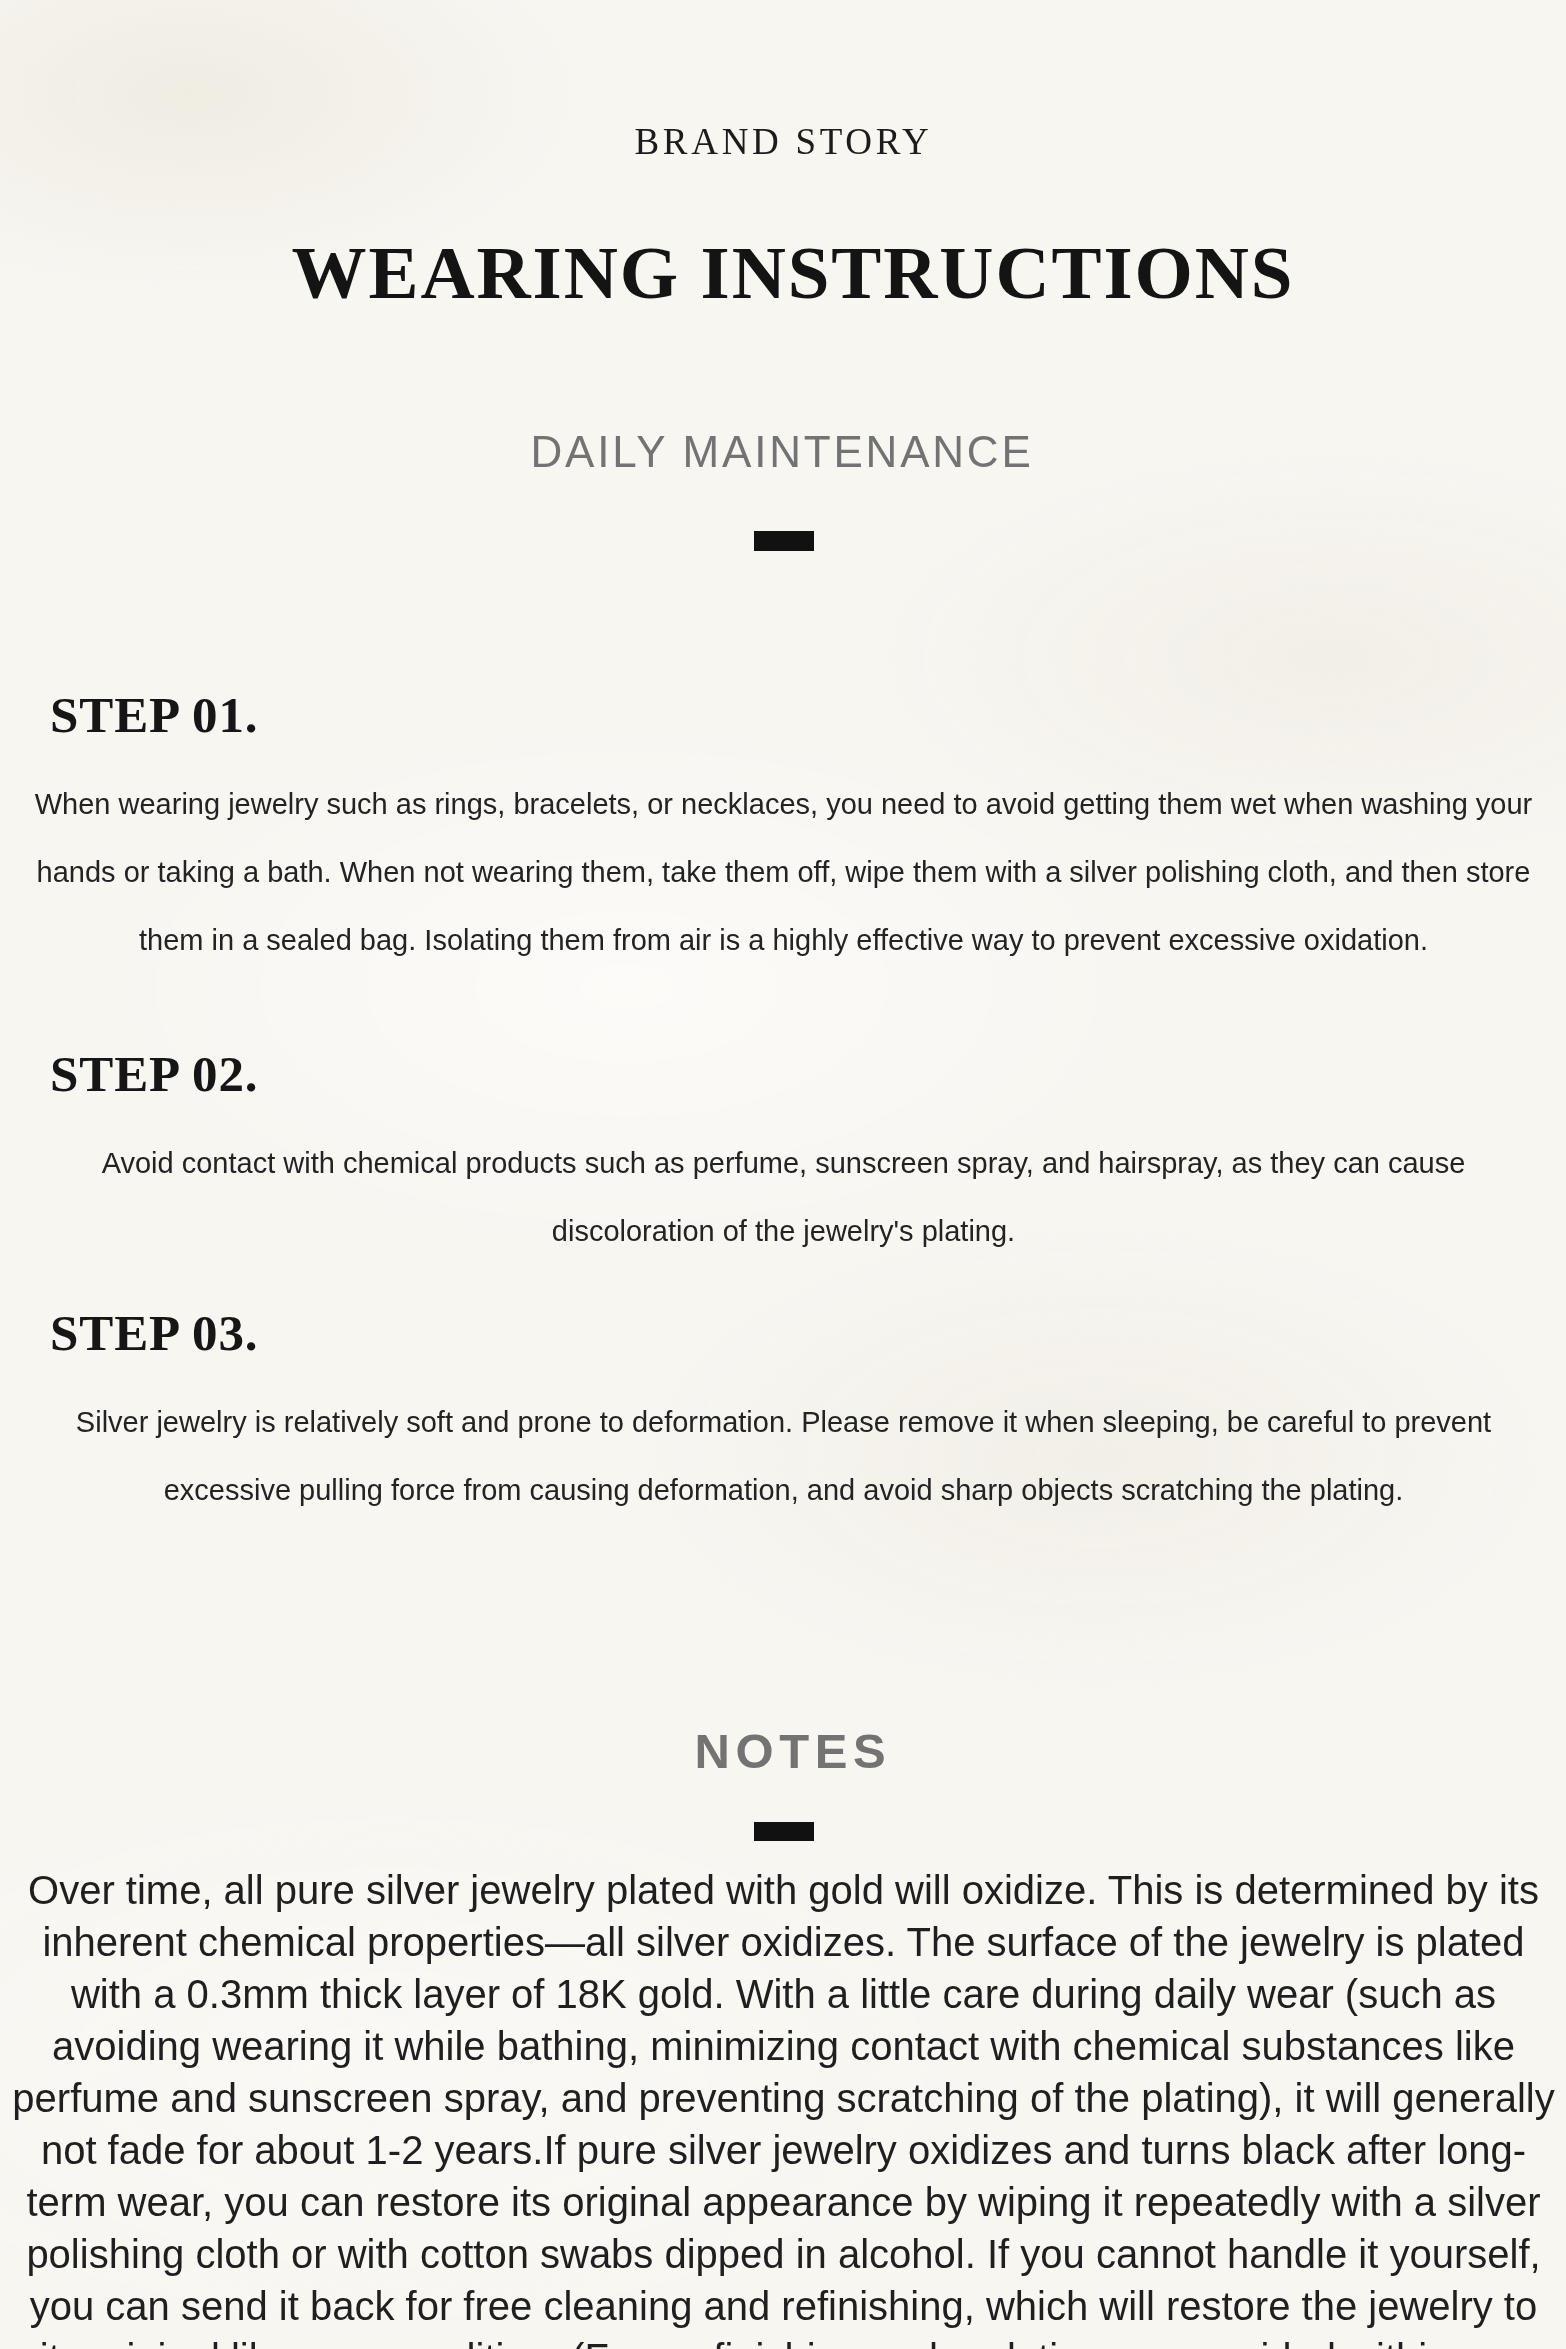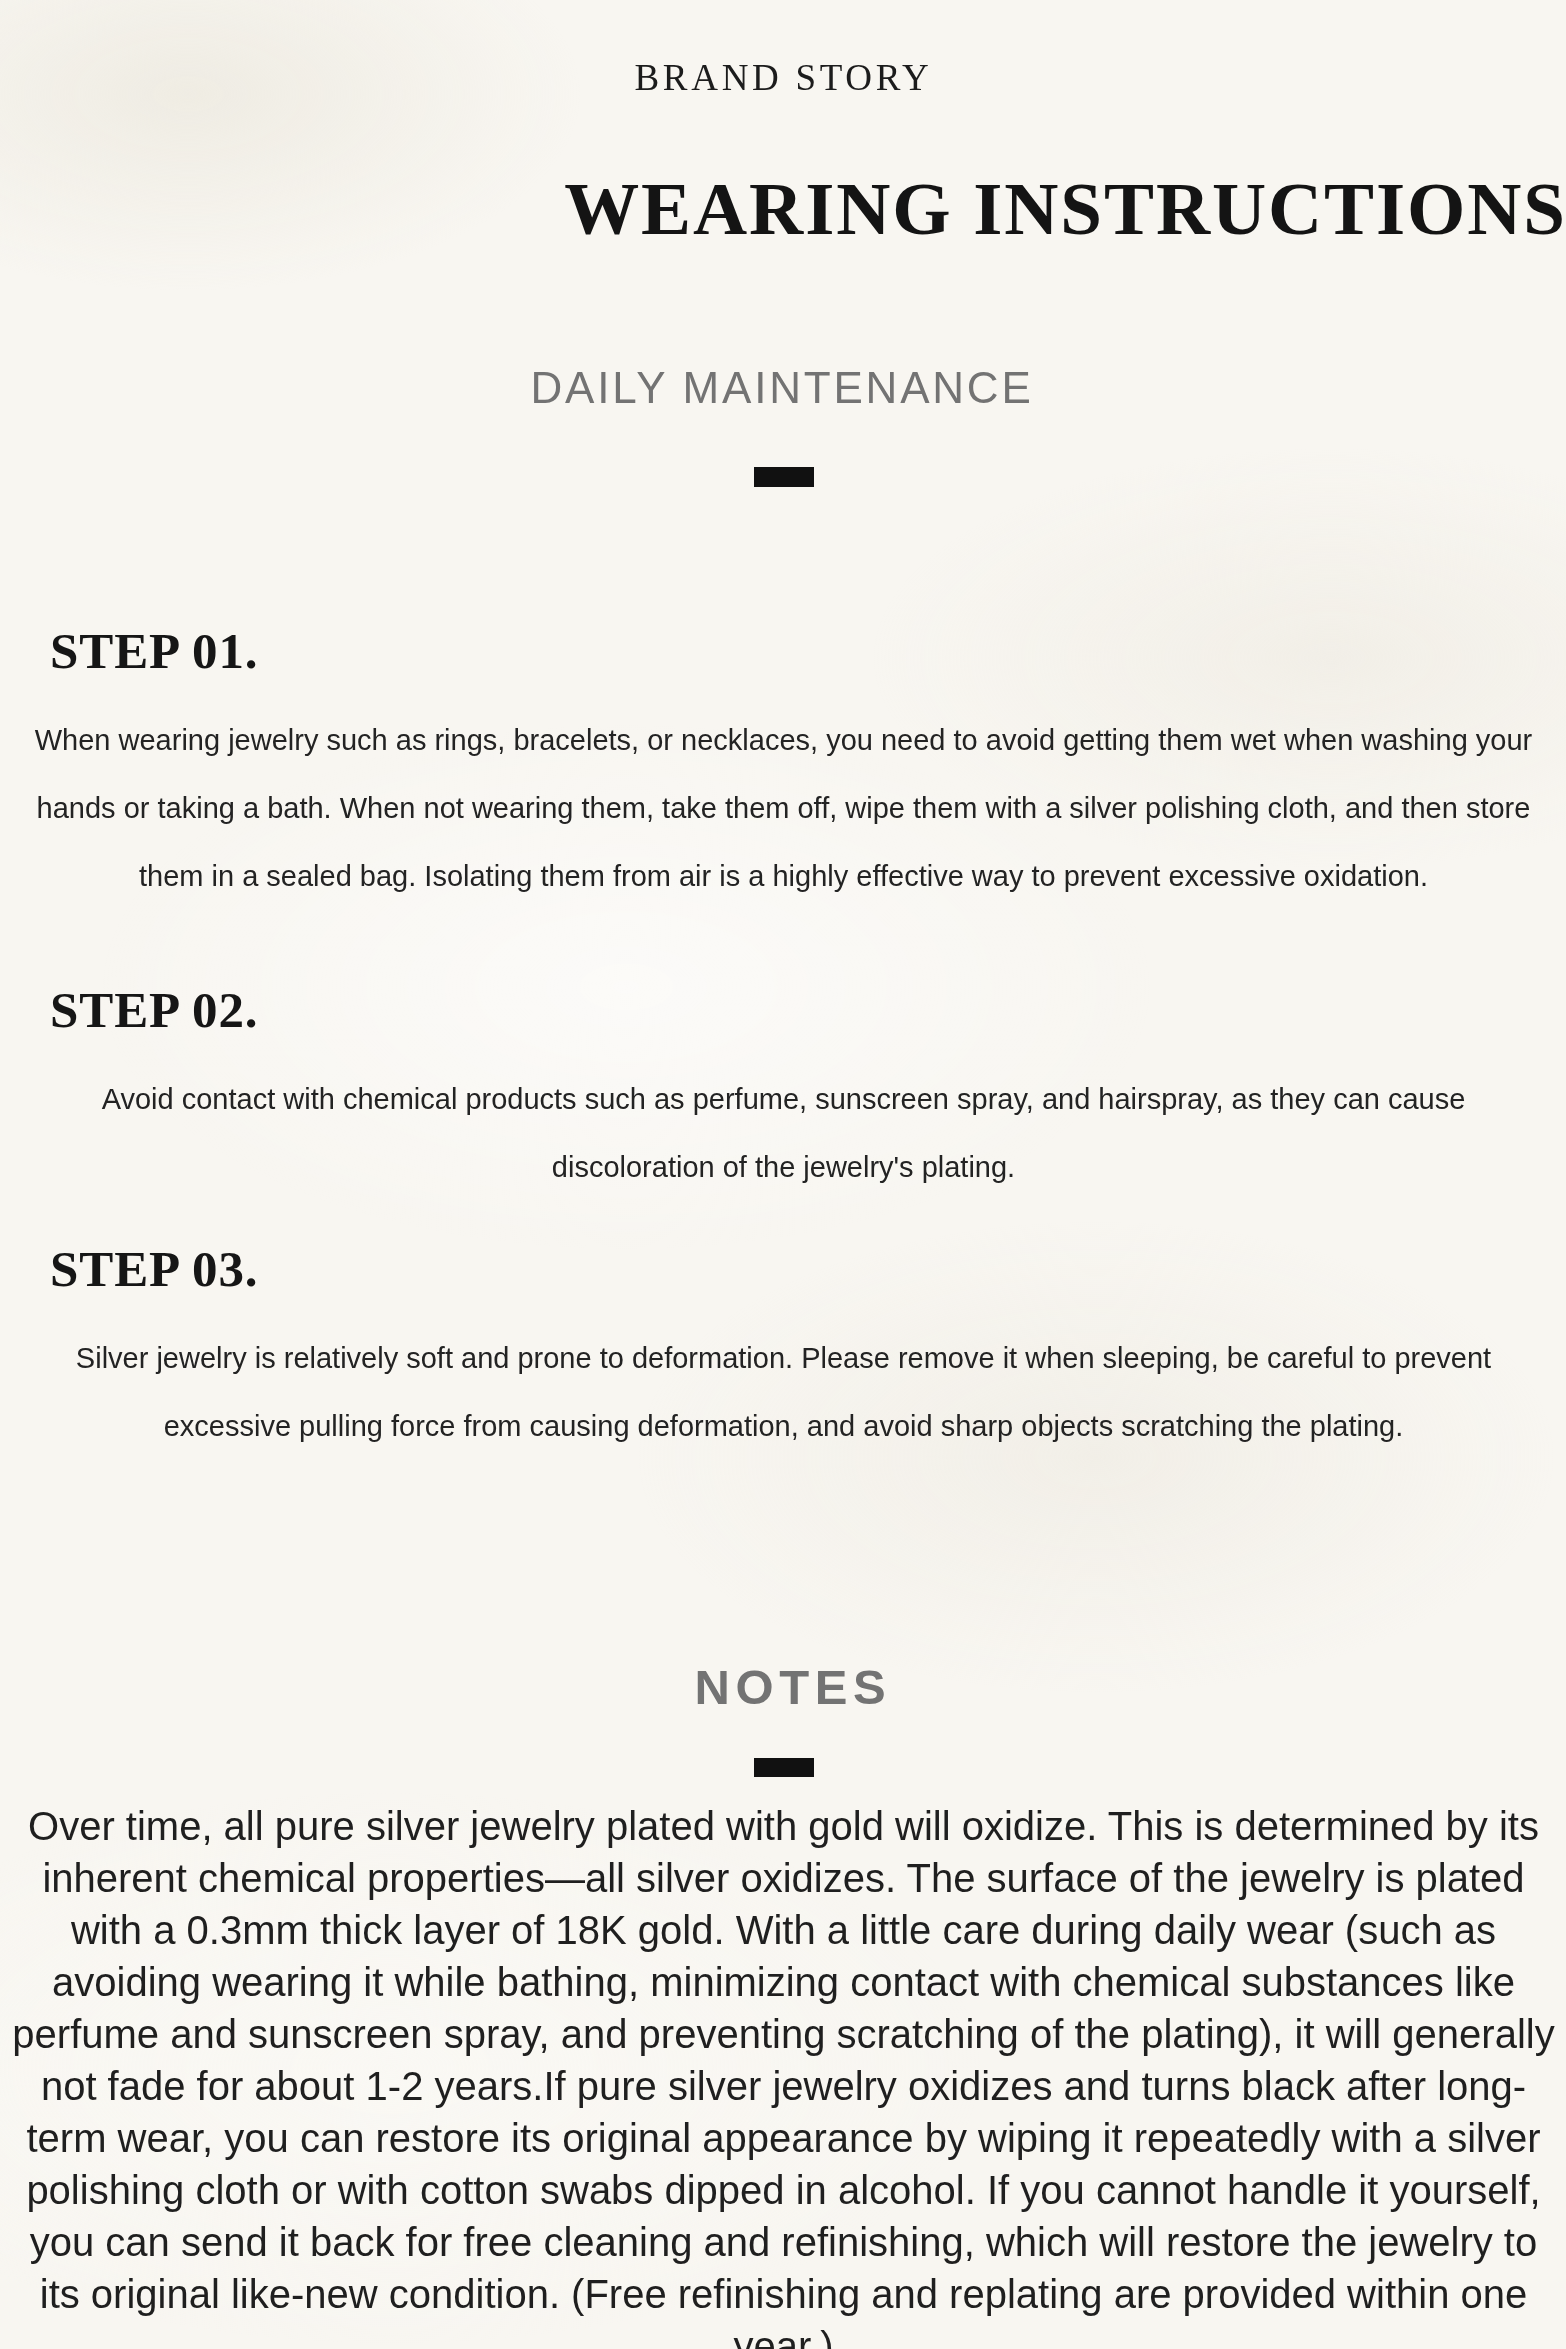--- a/index.html
+++ b/index.html
@@ -18,31 +18,31 @@
       radial-gradient(ellipse 843px 394px at 25% 88%, rgba(251,250,246,0.6), rgba(251,250,246,0) 70%);
     color: #1d1d1d;
     font-family: "Liberation Sans", sans-serif;
     overflow: hidden;
   }
   .page {
     width: 100%;
     height: 100%;
   }
   .eyebrow {
-    padding-top: 56px;
+    padding-top: 120px;
     text-align: center;
     font-family: "Liberation Serif", serif;
     font-weight: 400;
     font-size: 37px;
     letter-spacing: 3.7px;
     color: #1c1c1c;
   }
   .title {
     margin: 67px 0 0 0;
-    text-align: right;
+    text-align: center;
     font-family: "Liberation Serif", serif;
     font-weight: 700;
     font-size: 75px;
     letter-spacing: 1.9px;
     color: #141414;
     padding-left: 19px;
   }
   .section-heading {
     margin: 111px 3px 0 0;
     text-align: center;

